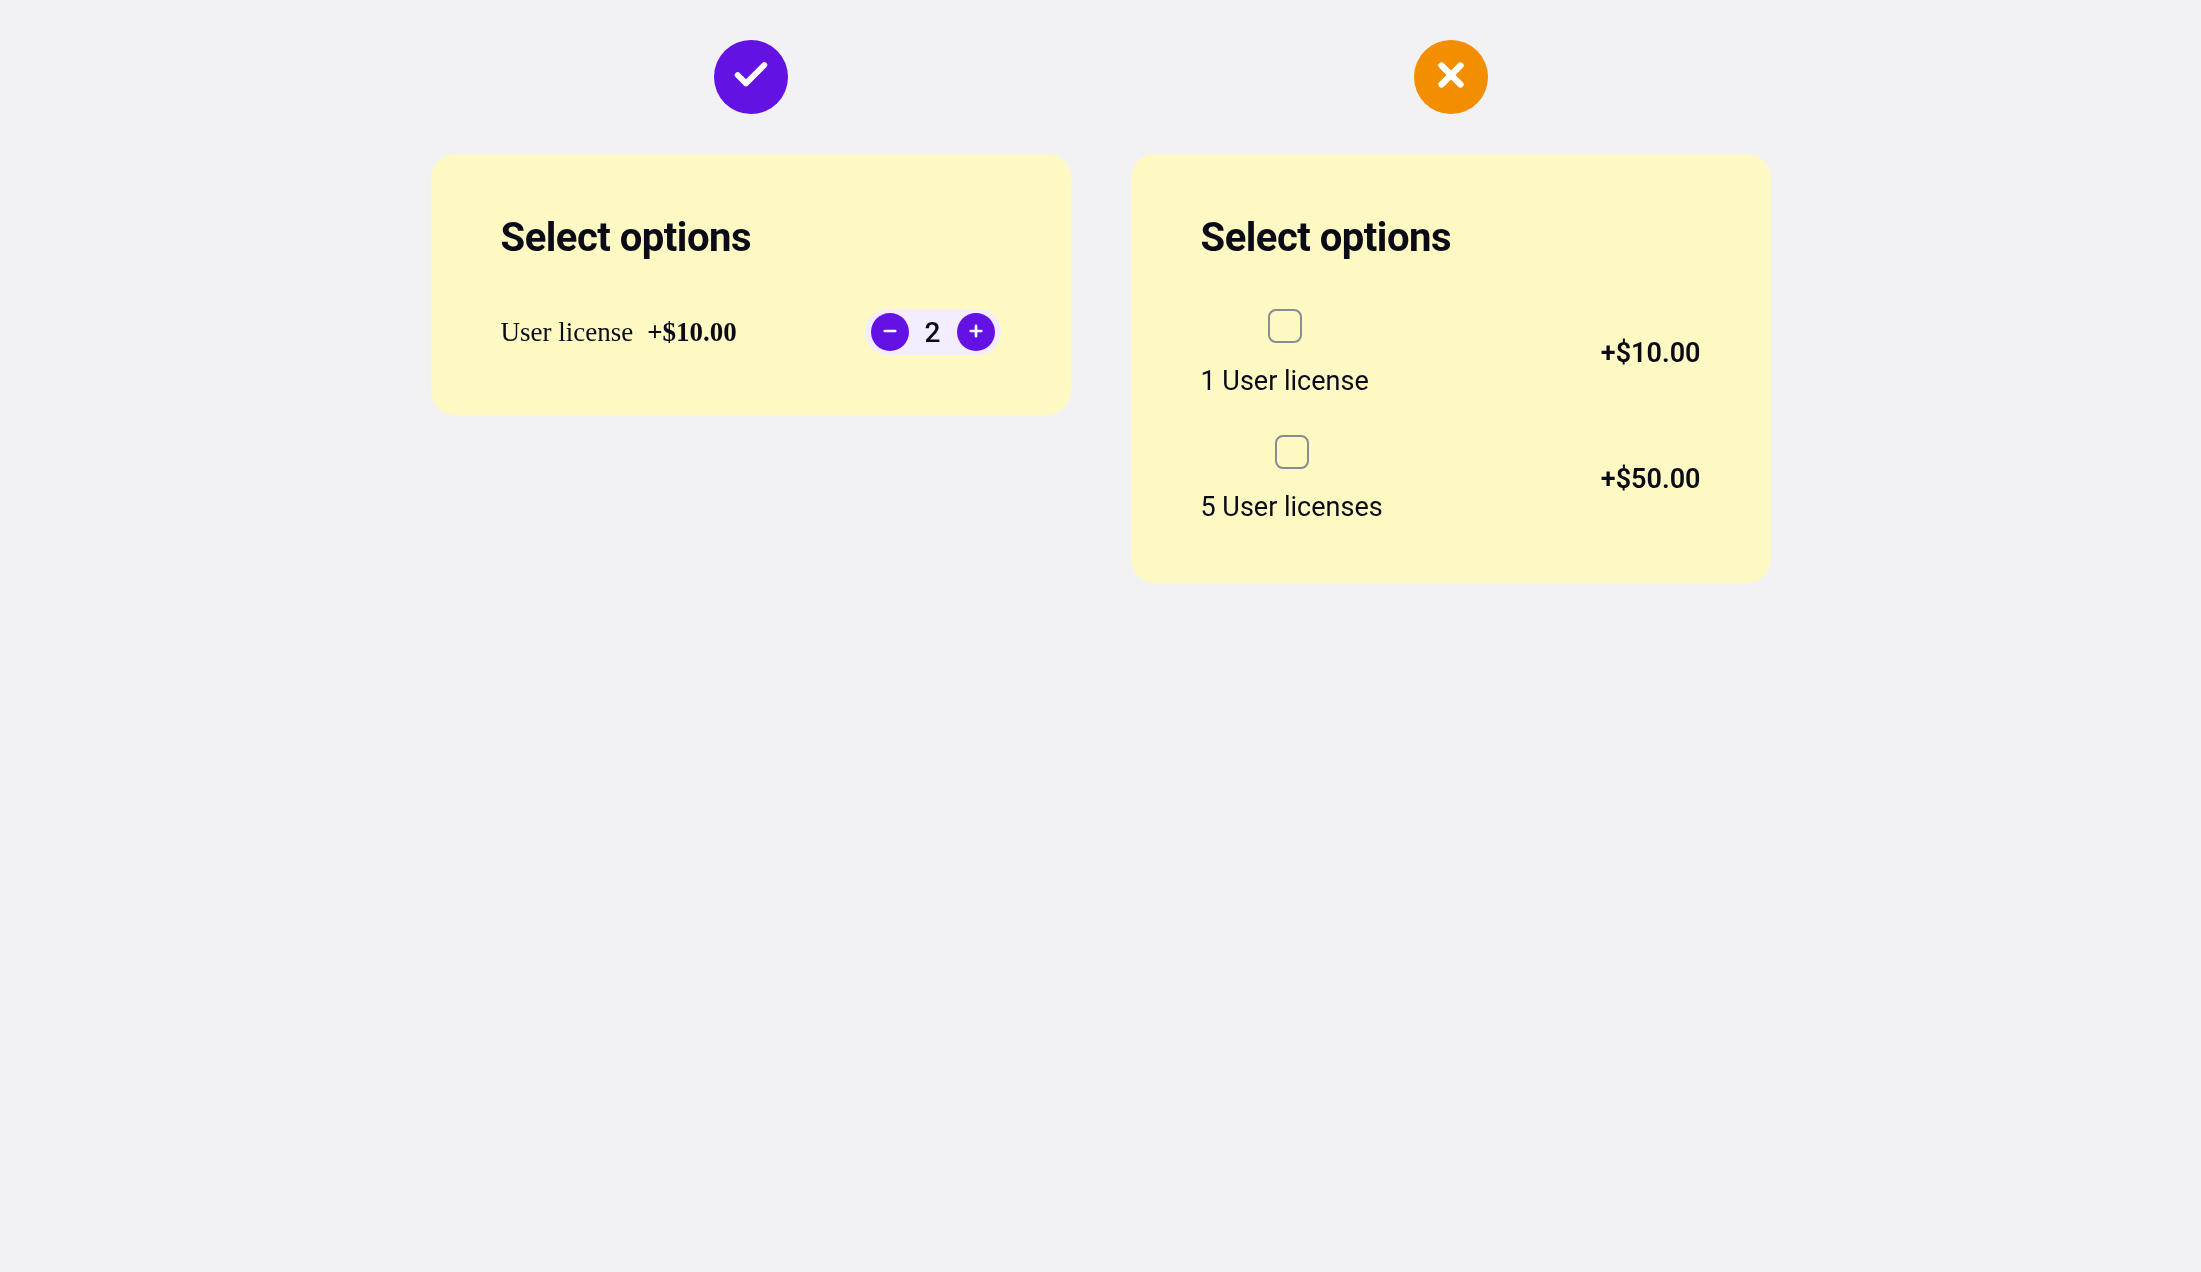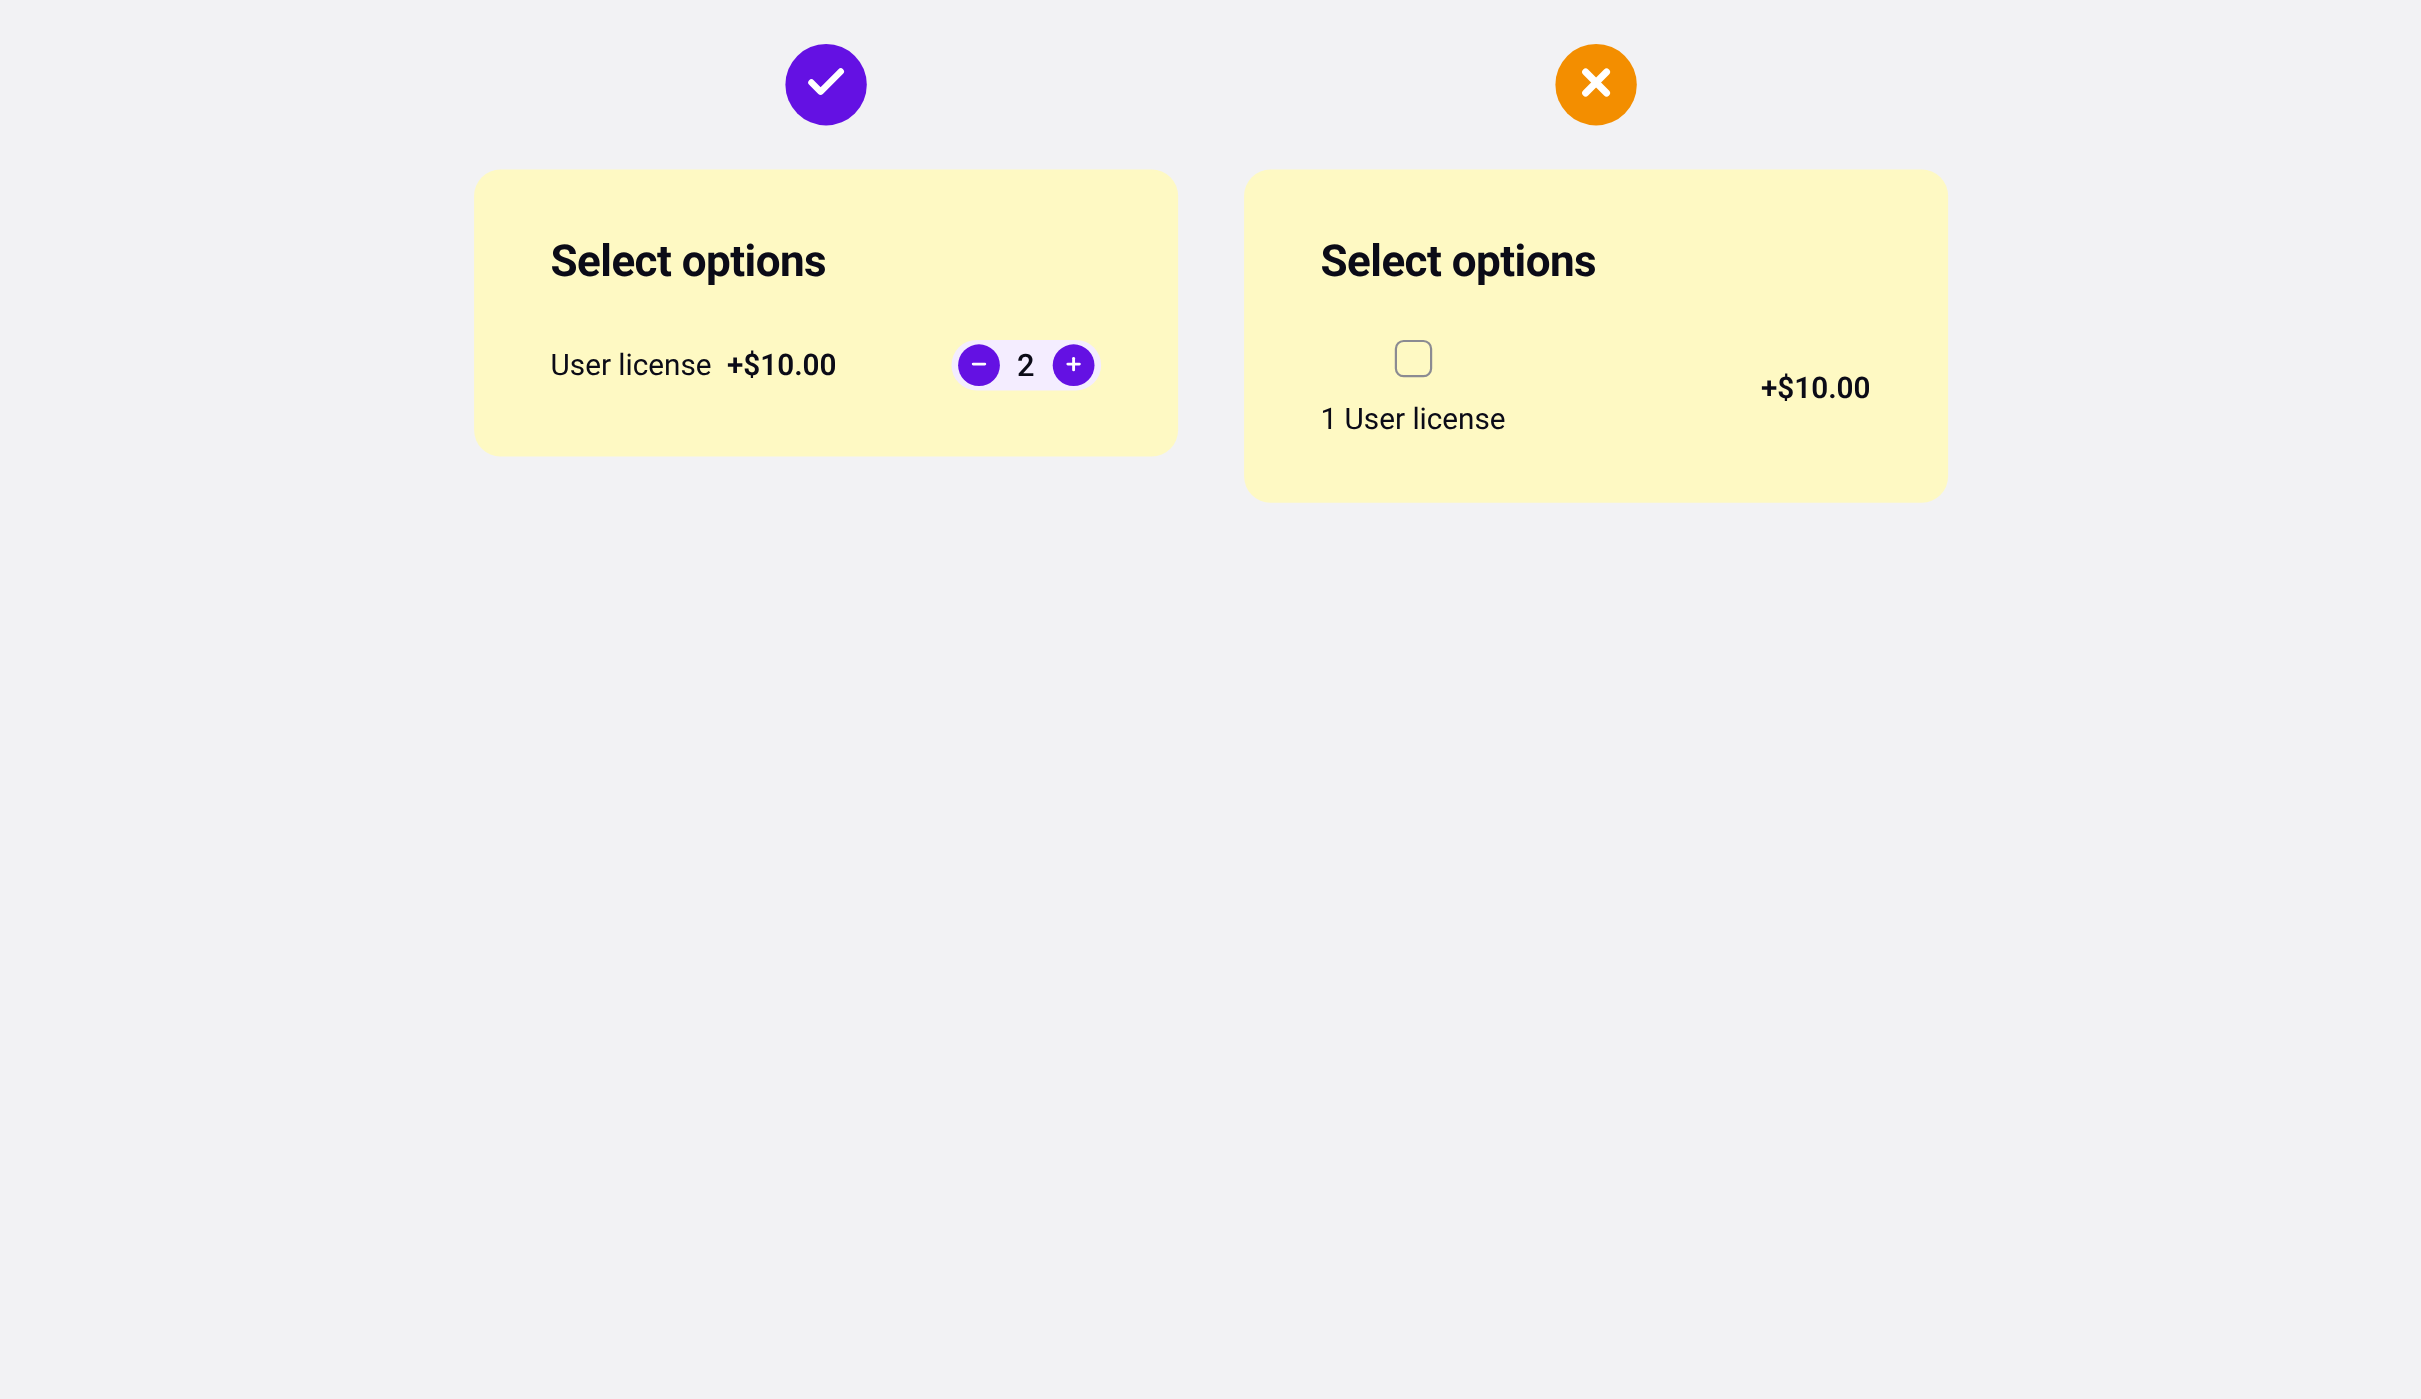--- a/index.html
+++ b/index.html
@@ -68,20 +68,21 @@
       display: flex;
       align-items: center;
       justify-content: space-between;
       gap: 20px;
     }
 
     .stepper-label-group {
       display: flex;
       align-items: flex-end;
       gap: 14px;
+      font-family: Liberation Serif, serif;
     }
 
     .item-label {
       font-size: 27px;
       font-weight: 400;
       color: #0b0b17;
     }
 
     .item-price {
       font-size: 27px;
@@ -223,16 +224,23 @@
     <div class="card">
       <h2 class="card-title">Select options</h2>
       <div class="checkbox-list" id="checkbox-list">
           <div class="checkbox-row">
             <div class="checkbox-left">
               <div class="checkbox"></div>
               <span class="option-label">1 User license</span>
             </div>
             <span class="option-price">+$10.00</span>
           </div>
+          <div class="checkbox-row">
+            <div class="checkbox-left">
+              <div class="checkbox"></div>
+              <span class="option-label">5 User licenses</span>
+            </div>
+            <span class="option-price">+$50.00</span>
+          </div>
         </div>
     </div>
   </div>
 </div>
 
 </body></html>

